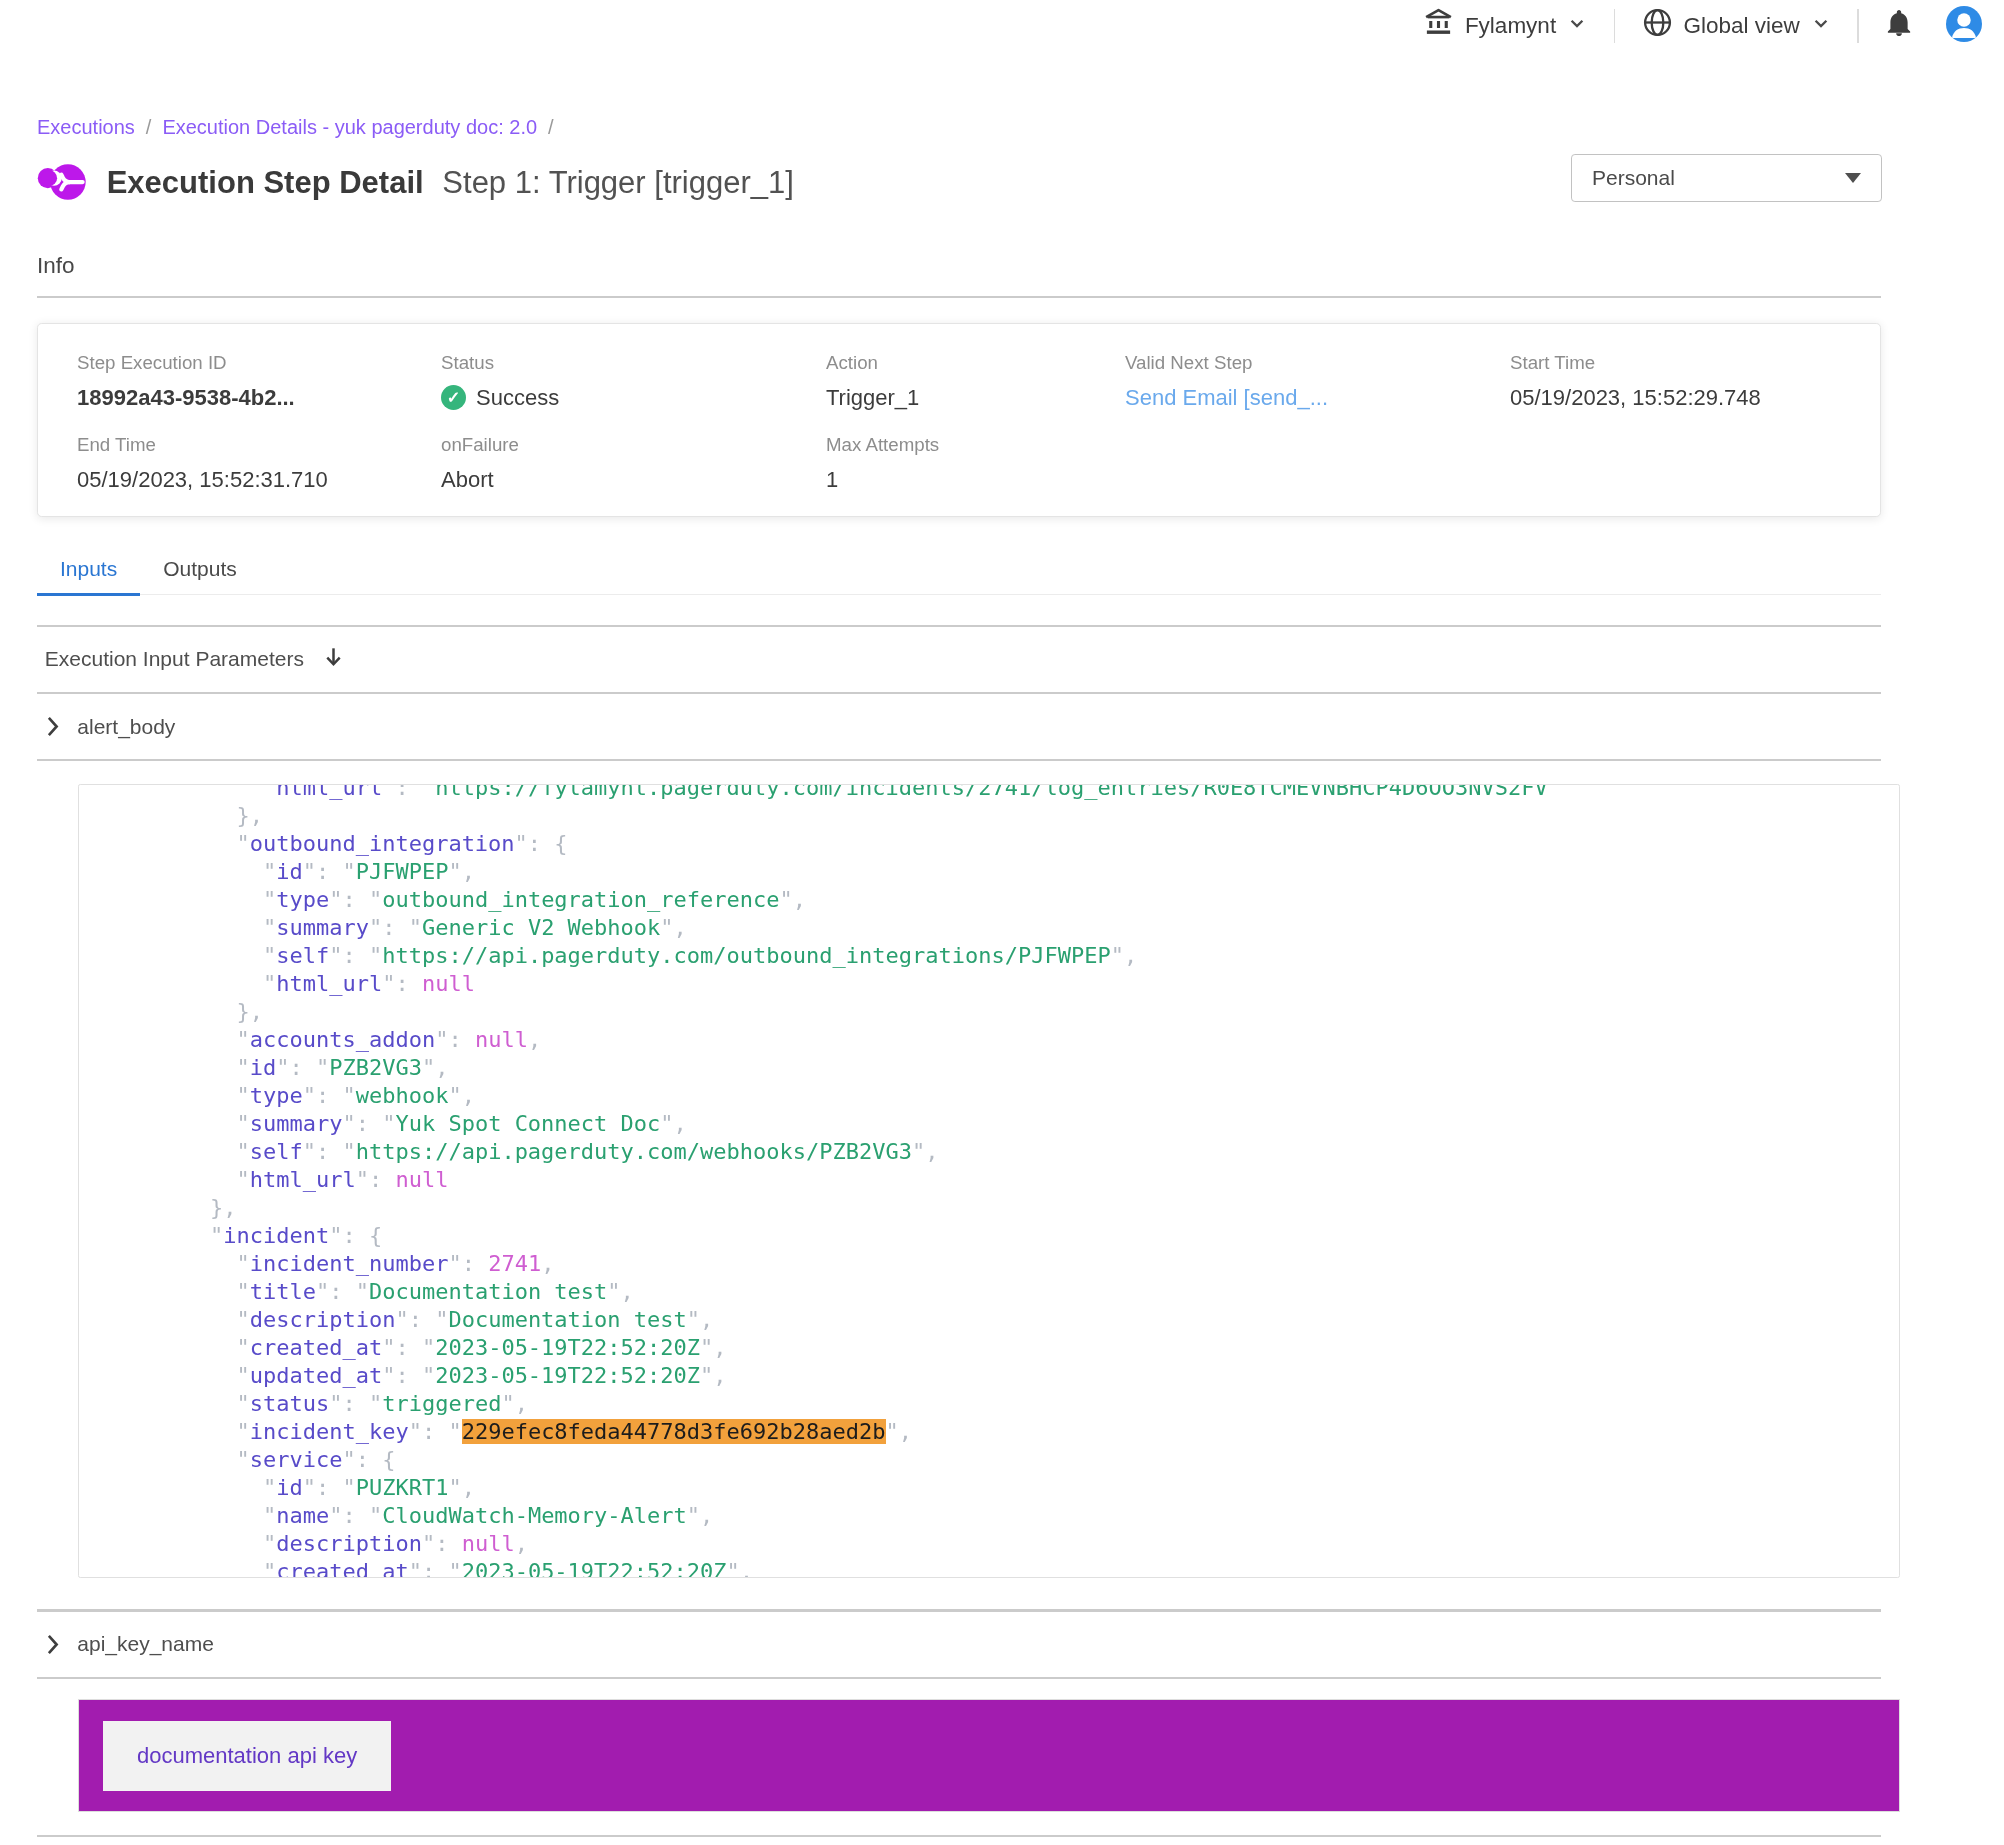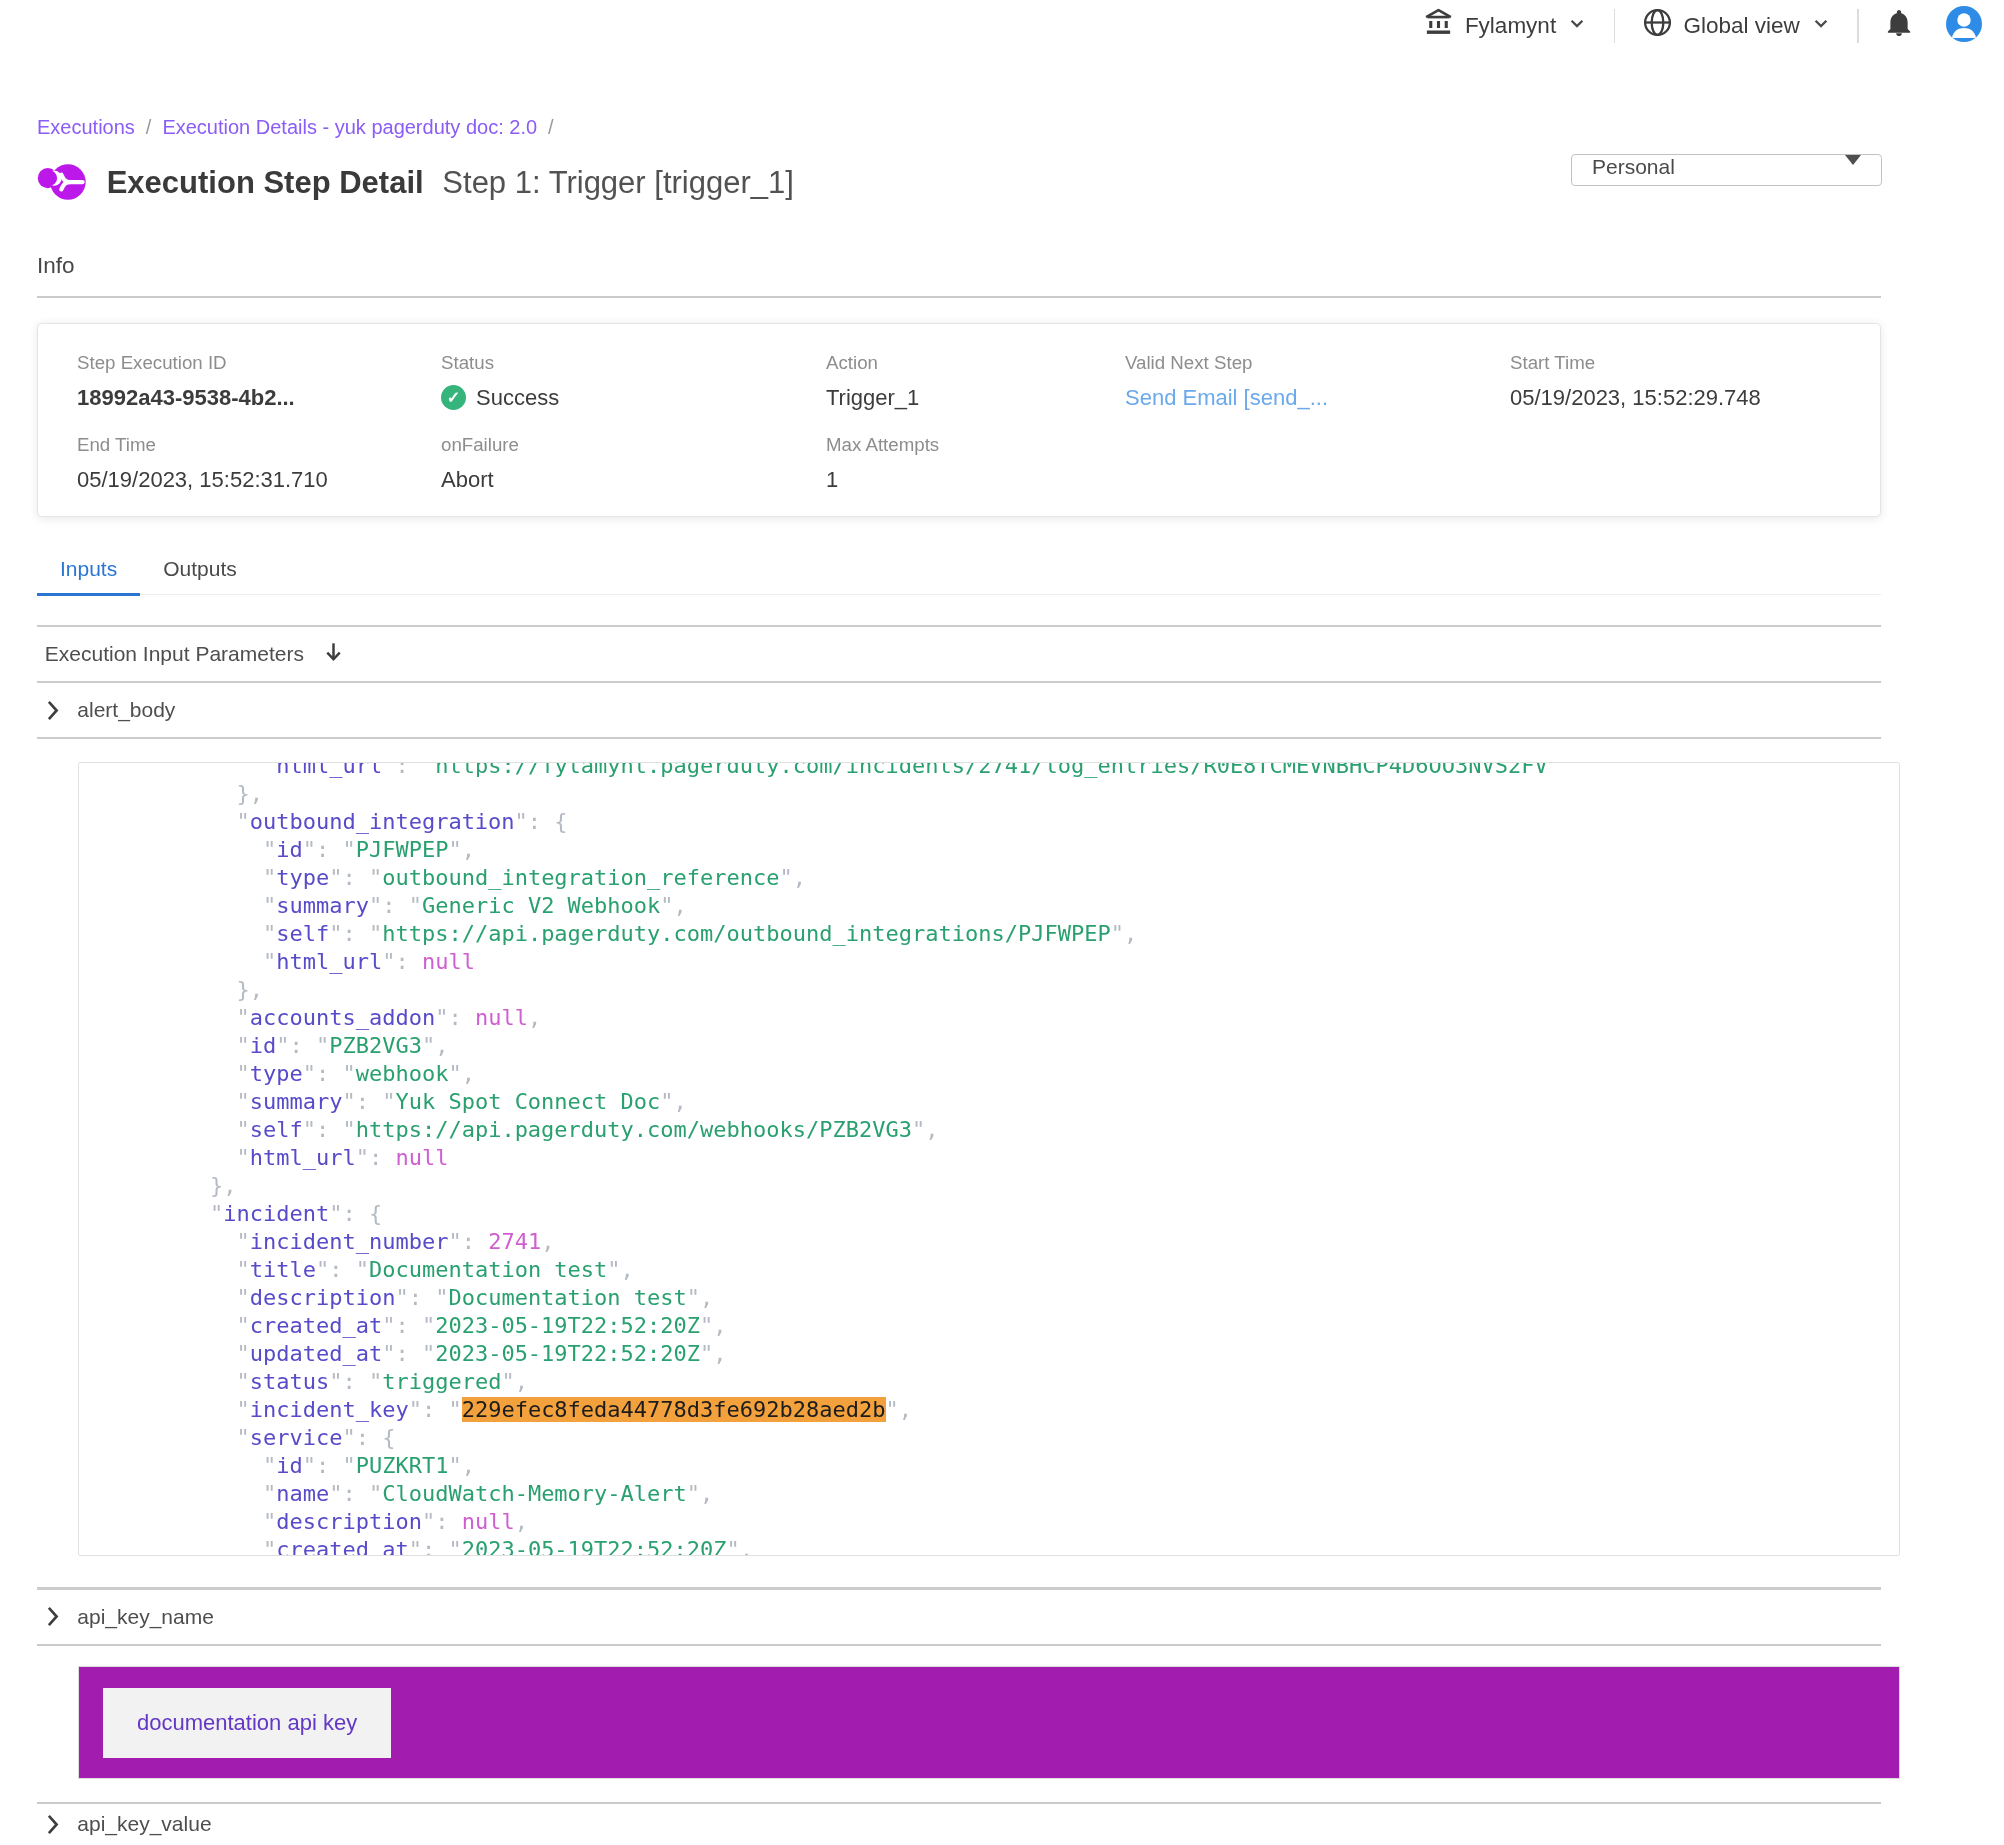--- a/index.html
+++ b/index.html
@@ -18,23 +18,23 @@
 
   
   .breadcrumb { margin:65px 0 0 37px; font-size:20px; color:#8a8a8a; display:flex; align-items:center; }
   .crumb { color:#8b5cf6; text-decoration:none; cursor:pointer; }
   .crumb-sep { color:#9a9a9a; margin:0 11px; }
 
   
   .titlerow { margin:18.7px 0 0 37px; display:flex; align-items:center; gap:18.7px; }
   .title-main { font-size:31px; font-weight:bold; color:#3a3a3a; }
   .title-sub { font-size:31px; font-weight:normal; color:#525252; }
-  .scope { position:absolute; top:154px; right:123px; width:311px; height:32px;
+  .scope { position:absolute; top:154px; right:123px; width:311px; height:48px;
     border:1.6px solid #c2c2c2; border-radius:3.9px; background:#fff; display:flex;
-    align-items:flex-start; justify-content:space-between; padding:0 20px; font-size:21px; color:#4a4a4a; cursor:pointer; }
+    align-items:center; justify-content:space-between; padding:0 20px; font-size:21px; color:#4a4a4a; cursor:pointer; }
   .caret-down { width:0; height:0; border-left:8.5px solid transparent; border-right:8.5px solid transparent; border-top:10px solid #4f4f4f; }
 
   
   .info-h { margin:44px 124px 0 37px; font-size:22.5px; color:#474747; }
   .rule { height:2.3px; background:#cbcbcb; margin:0 124px 0 37px; }
   .rule-info { margin-top:17px; }
   .card { margin:25px 124px 0 37px; border:0.8px solid #e4e4e4; border-radius:4.7px;
     box-shadow:0 1.6px 9.3px rgba(0,0,0,.09); padding:28px 39px 23px; background:#fff; }
   .info-grid { display:grid; grid-template-columns:364px 385px 299px 385px 1fr; row-gap:23px; }
   .f-label { font-size:18.7px; color:#8d8d8d; margin-bottom:11px; }
@@ -45,21 +45,21 @@
   .v-status::before { content:"✓"; width:25px; height:25px; background:#35b57c; color:#fff;
     border-radius:50%; display:inline-flex; align-items:center; justify-content:center;
     font-size:16.3px; font-weight:bold; margin-right:10px; flex:none; }
 
   
   .tabs { margin:40px 124px 0 37px; display:flex; border-bottom:1.6px solid #ececec; }
   .tab { padding:0 23px 11.7px; font-size:21px; color:#4a4a4a; cursor:pointer; }
   .tab.active { color:#2a76d2; border-bottom:3.9px solid #2a76d2; margin-bottom:-1.6px; }
 
   .rule-params { margin-top:29.5px; }
-  .sec-row { margin:0 124px 0 37px; height:54px; display:flex; align-items:center;
+  .sec-row { margin:0 124px 0 37px; height:65px; display:flex; align-items:center;
     gap:17px; font-size:21px; color:#4e4e4e; padding-left:7.8px; cursor:pointer; }
   .sec-row .ico { display:flex; flex:none; }
 
   
   .codeblock { margin:23px 105px 0 78px; height:794px; border:1.6px solid #e0e0e0;
     border-radius:2.3px; overflow:hidden; background:#fff; }
   .code { font-family:"DejaVu Sans Mono","Liberation Mono",monospace; font-size:22px;
     line-height:28px; white-space:pre; margin-top:-11.7px; padding-left:25px; }
   .code .k { color:#584bc9; }
   .code .s { color:#2aa070; }

